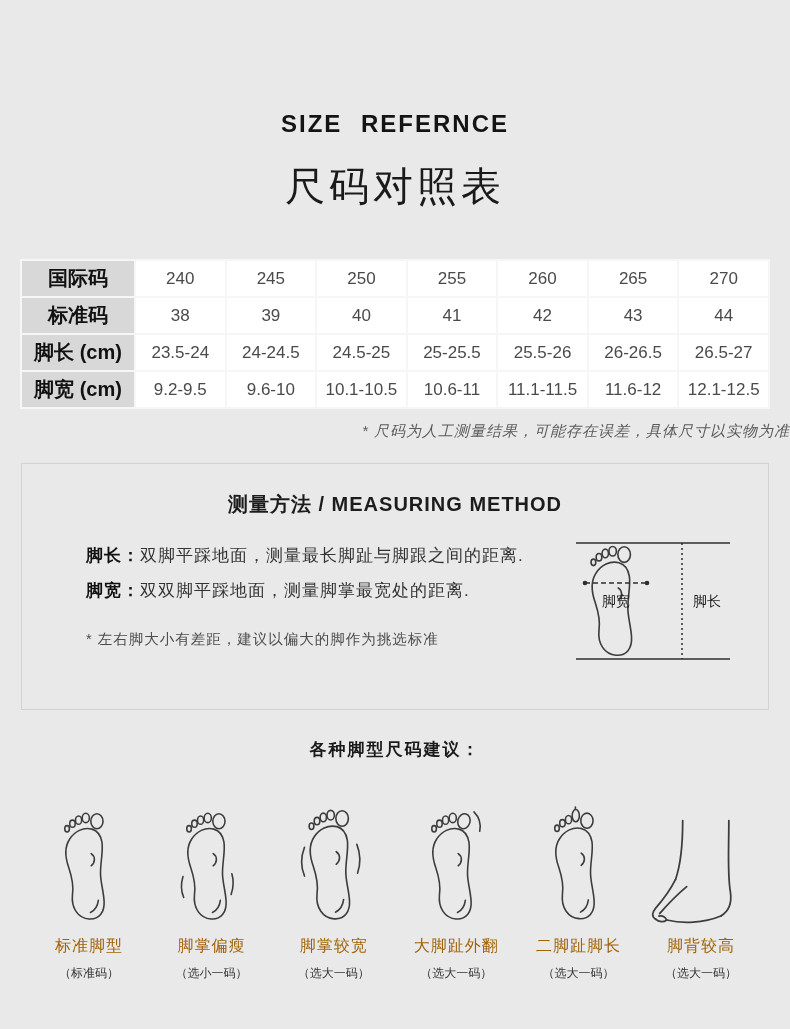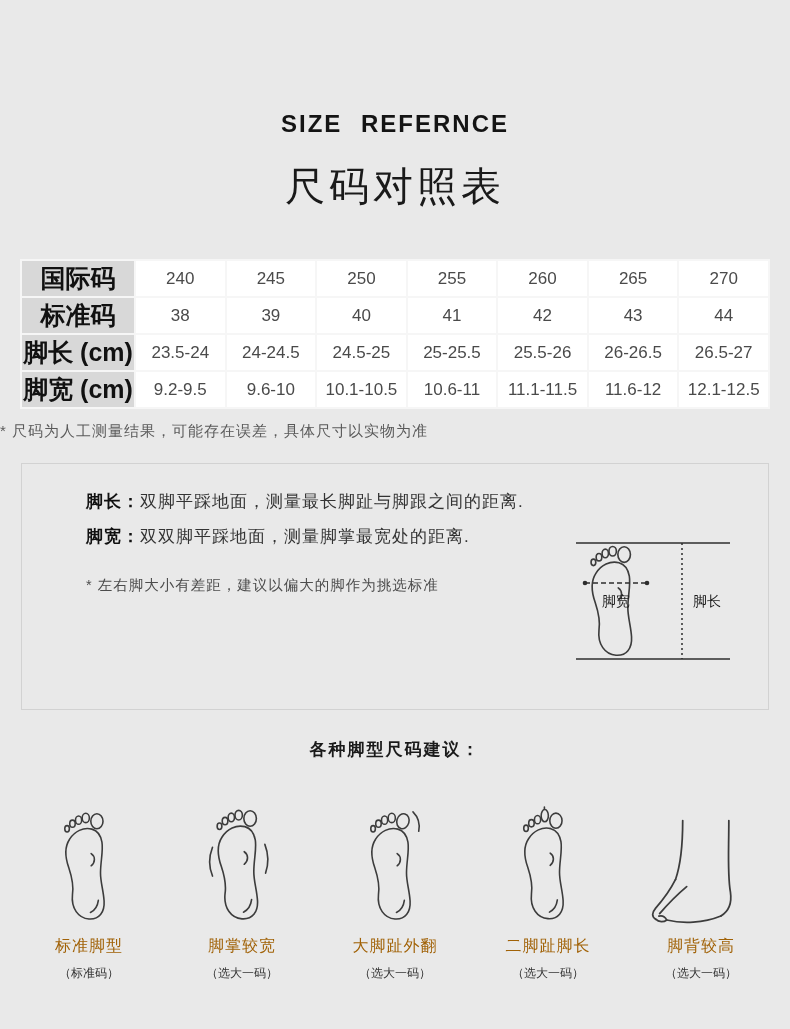--- a/index.html
+++ b/index.html
@@ -20,30 +20,30 @@
     font-size:40px;font-weight:400;color:#1a1a1a;letter-spacing:4px;
   }
   
   table.size-table{
     margin:45px 20px 0 20px;width:750px;
     border-collapse:separate;border-spacing:2px;
     background:#f6f6f6;table-layout:fixed;
   }
   table.size-table th{
     width:112px;background:#d8d8d8;
-    font-size:25px;font-weight:bold;color:#111;
+    font-size:20px;font-weight:bold;color:#111;
     height:35px;text-align:center;padding:0;
   }
   table.size-table td{
     background:#ffffff;height:35px;
     font-size:17px;color:#4a4a4a;text-align:center;padding:0;
   }
   .table-note{
-    margin-top:13px;text-align:left;
-    font-size:15px;color:#5a5a5a;letter-spacing:1px;
+    margin-top:13px;text-align:right;
+    font-size:15px;color:#5a5a5a;letter-spacing:1px;font-style:italic;
   }
   
   .measure-box{
     position:relative;box-sizing:border-box;
     margin:22px 0 0 21px;width:748px;height:247px;
     border:1px solid #d2d2d2;
   }
   .measure-title{
     margin-top:27px;text-align:center;
     font-size:20px;font-weight:bold;color:#1c1c1c;letter-spacing:1px;
@@ -119,20 +119,21 @@
     <td>10.6-11</td>
     <td>11.1-11.5</td>
     <td>11.6-12</td>
     <td>12.1-12.5</td>
   </tr>
 </tbody>
   </table>
 <div class="table-note">* 尺码为人工测量结果，可能存在误差，具体尺寸以实物为准</div>
 
 <div class="measure-box">
+  <div class="measure-title">测量方法 / MEASURING METHOD</div>
   <div class="measure-lines">
     <div class="measure-line">
       <span class="term">脚长：</span><span>双脚平踩地面，测量最长脚趾与脚跟之间的距离.</span>
     </div>
     <div class="measure-line">
       <span class="term">脚宽：</span><span>双双脚平踩地面，测量脚掌最宽处的距离.</span>
     </div>
   </div>
   <div class="measure-note">* 左右脚大小有差距，建议以偏大的脚作为挑选标准</div>
 
@@ -175,20 +176,38 @@
         <ellipse class="shape" cx="19.5" cy="27.5" rx="3.2" ry="4.4"></ellipse>
         <path class="shape" d="M23,42 C15,54 17,68 22,82 C26,94 29,106 27,119 C25,138 35,152 50,153 C64,154 72,144 71,128 C70,113 66,102 66,89 C66,73 70,58 68,46 C66,35 61,30 54,28 C42,25 30,31 23,42 Z"></path>
         <path class="ln" d="M53,62 C59,66 59,74 53,79"></path>
         <path class="ln" d="M63,127 C62,135 58,141 52,144"></path>
       </svg>
     </div>
     <div class="foot-name">标准脚型</div>
     <div class="foot-advice">（标准码）</div>
   </div>
 
+  <div class="foot-item">
+    <div class="foot-icon-wrap">
+      <svg width="72" height="115" viewBox="0 0 100 160">
+        <ellipse class="shape" cx="61" cy="17" rx="8.5" ry="10.5"></ellipse>
+        <ellipse class="shape" cx="45.5" cy="12.5" rx="5" ry="6.5"></ellipse>
+        <ellipse class="shape" cx="35.5" cy="15.5" rx="4.3" ry="5.8"></ellipse>
+        <ellipse class="shape" cx="27" cy="20.5" rx="3.8" ry="5"></ellipse>
+        <ellipse class="shape" cx="19.5" cy="27.5" rx="3.2" ry="4.4"></ellipse>
+        <path class="shape" d="M23,42 C15,54 17,68 22,82 C26,94 29,106 27,119 C25,138 35,152 50,153 C64,154 72,144 71,128 C70,113 66,102 66,89 C66,73 70,58 68,46 C66,35 61,30 54,28 C42,25 30,31 23,42 Z"></path>
+        <path class="ln" d="M53,62 C59,66 59,74 53,79"></path>
+        <path class="ln" d="M63,127 C62,135 58,141 52,144"></path>
+        <path class="ln" d="M11,94 C8,104 8,114 12,123"></path>
+        <path class="ln" d="M79,90 C82,100 81,110 78,119"></path>
+      </svg>
+    </div>
+    <div class="foot-name">脚掌偏瘦</div>
+    <div class="foot-advice">（选小一码）</div>
+  </div>
 
   <div class="foot-item">
     <div class="foot-icon-wrap">
       <svg width="76" height="118" viewBox="0 0 100 160">
         <ellipse class="shape" cx="61" cy="17" rx="8.5" ry="10.5"></ellipse>
         <ellipse class="shape" cx="45.5" cy="12.5" rx="5" ry="6.5"></ellipse>
         <ellipse class="shape" cx="35.5" cy="15.5" rx="4.3" ry="5.8"></ellipse>
         <ellipse class="shape" cx="27" cy="20.5" rx="3.8" ry="5"></ellipse>
         <ellipse class="shape" cx="19.5" cy="27.5" rx="3.2" ry="4.4"></ellipse>
         <path class="shape" d="M23,42 C15,54 17,68 22,82 C26,94 29,106 27,119 C25,138 35,152 50,153 C64,154 72,144 71,128 C70,113 66,102 66,89 C66,73 70,58 68,46 C66,35 61,30 54,28 C42,25 30,31 23,42 Z"></path>

